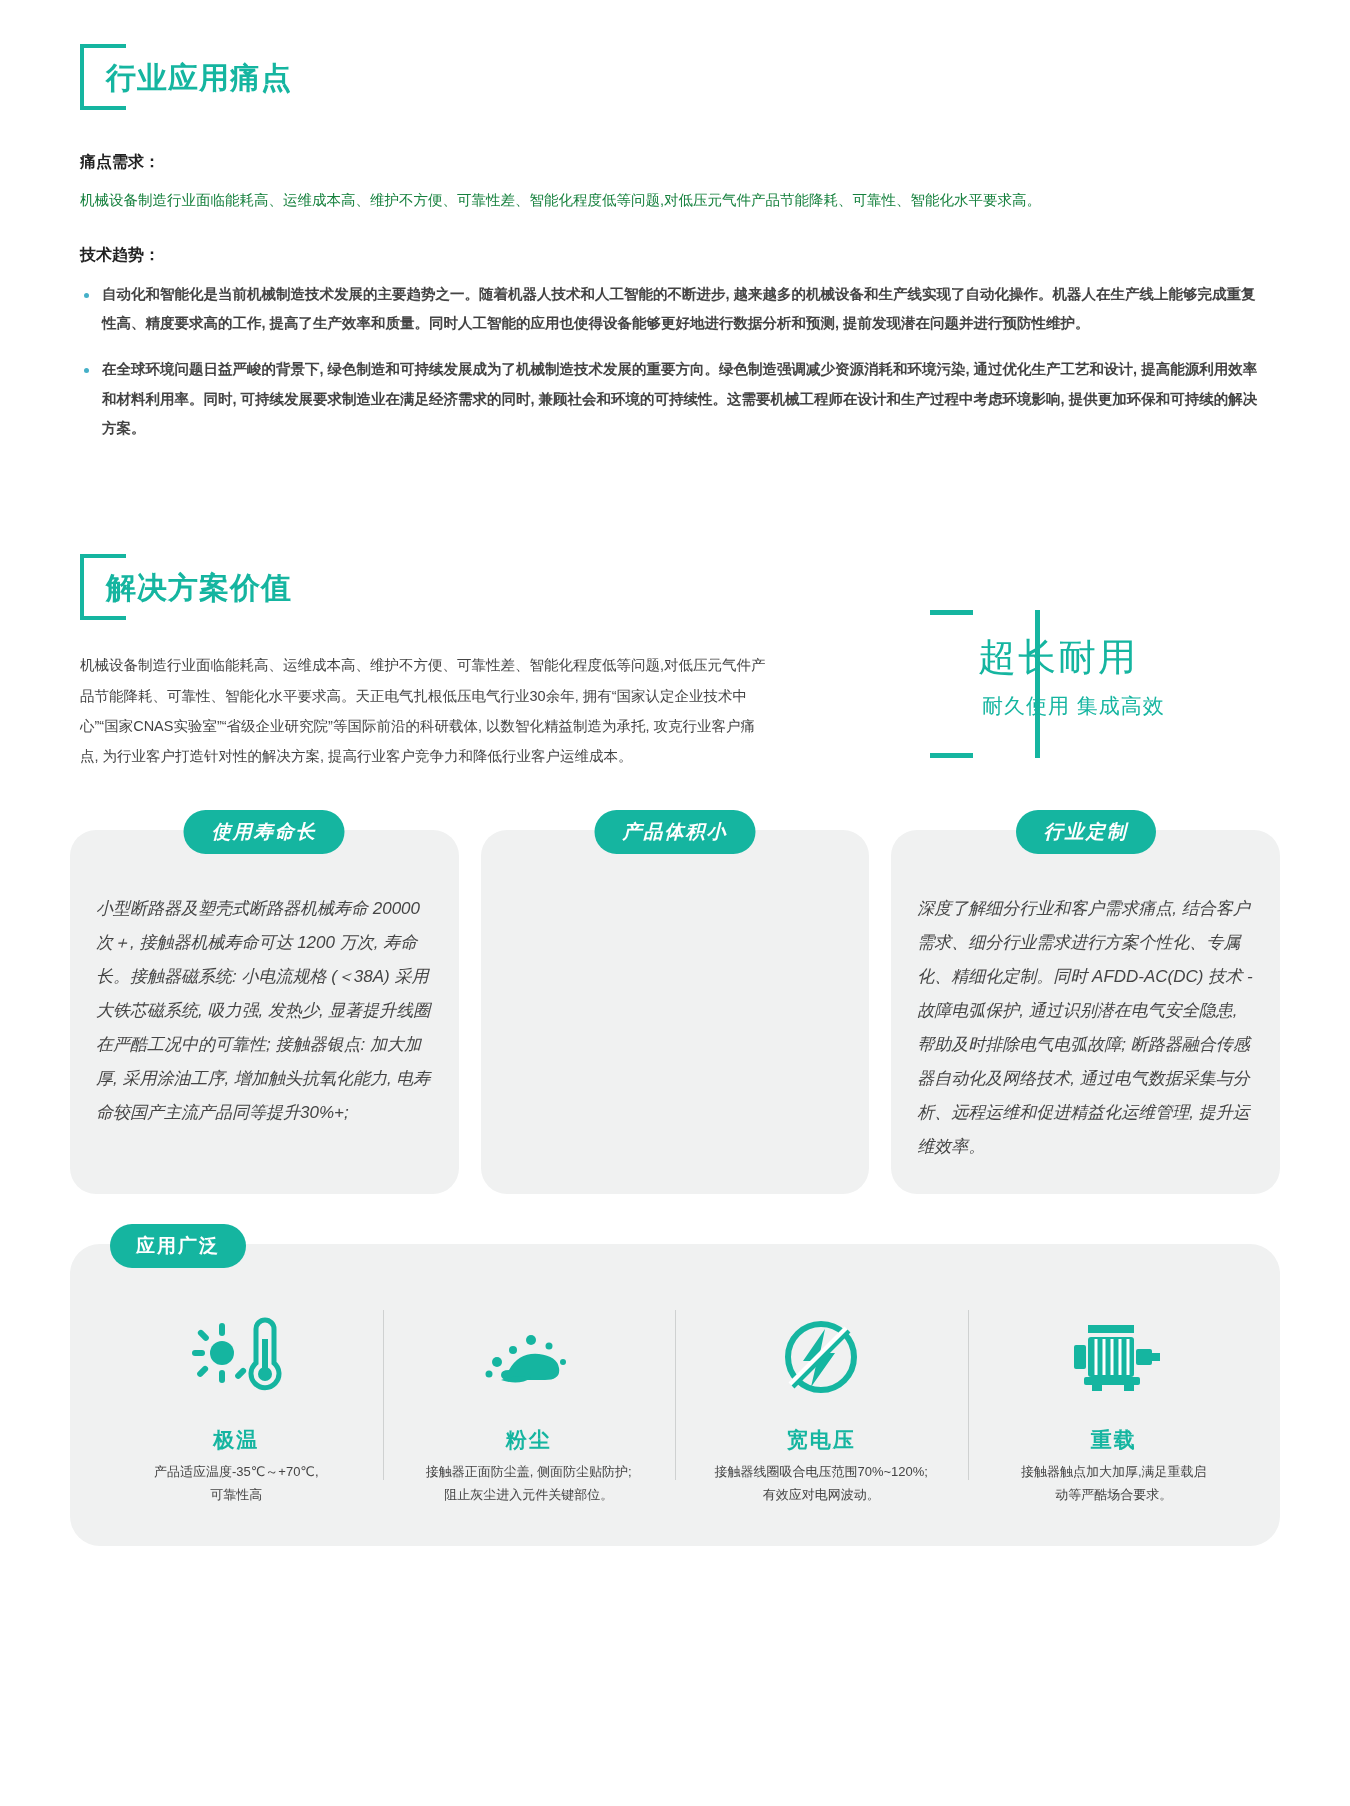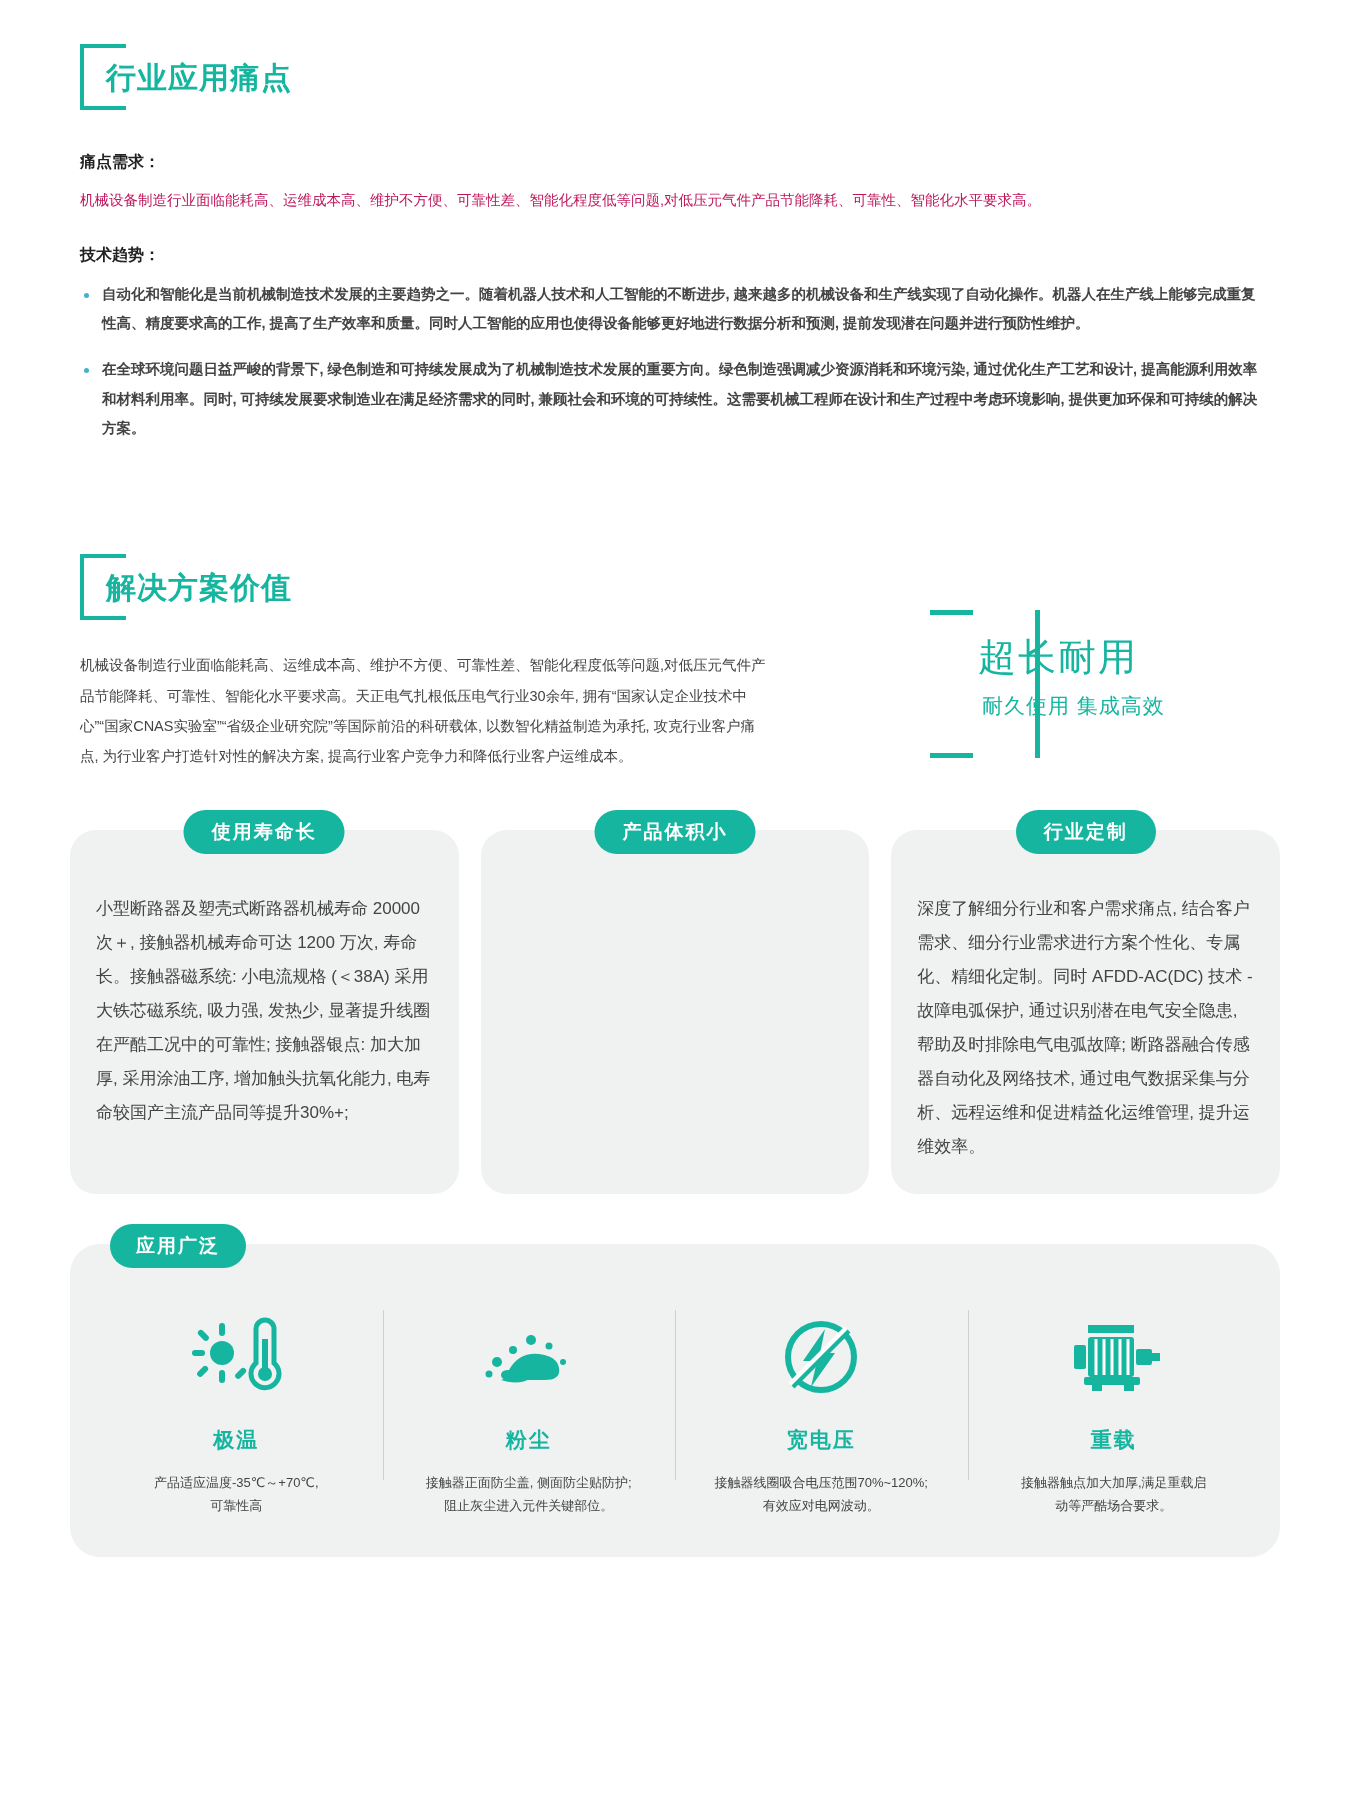--- a/index.html
+++ b/index.html
@@ -53,21 +53,21 @@
   
   .sub-title {
     font-size: 16px;
     font-weight: bold;
     color: #222;
     margin: 30px 0 14px 0;
   }
   .para {
     font-size: 14.5px;
     line-height: 1.9;
-    color: #be185d;
+    color: #15803d;
   }
   ul.bullets { list-style: none; margin: 0; padding: 0; }
   ul.bullets li {
     position: relative;
     padding-left: 22px;
     font-size: 14.5px;
     line-height: 2.05;
     color: #444;
     margin-bottom: 16px;
     font-weight: bold;
@@ -148,20 +148,21 @@
     margin-top: 58px;
     padding: 0 70px 0 70px;
   }
   .card {
     flex: 1;
     background: #f0f1f1;
     border-radius: 26px;
     position: relative;
     padding: 62px 26px 30px 26px;
     min-height: 245px;
+    font-style: italic;
   }
   .card-tag {
     position: absolute;
     top: -20px;
     left: 50%;
     transform: translateX(-50%);
     background: #15b5a0;
     color: #ffffff;
     font-size: 19px;
     font-weight: bold;
@@ -220,21 +221,21 @@
     justify-content: center;
   }
   .feature .f-title {
     margin-top: 26px;
     font-size: 21px;
     font-weight: bold;
     color: #15b5a0;
     letter-spacing: 2px;
   }
   .feature .f-desc {
-    margin-top: 18px;
+    margin-top: 7px;
     font-size: 13px;
     line-height: 1.75;
     color: #444;
   }
 </style>
 </head>
 <body>
 
 <div class="page">
 

